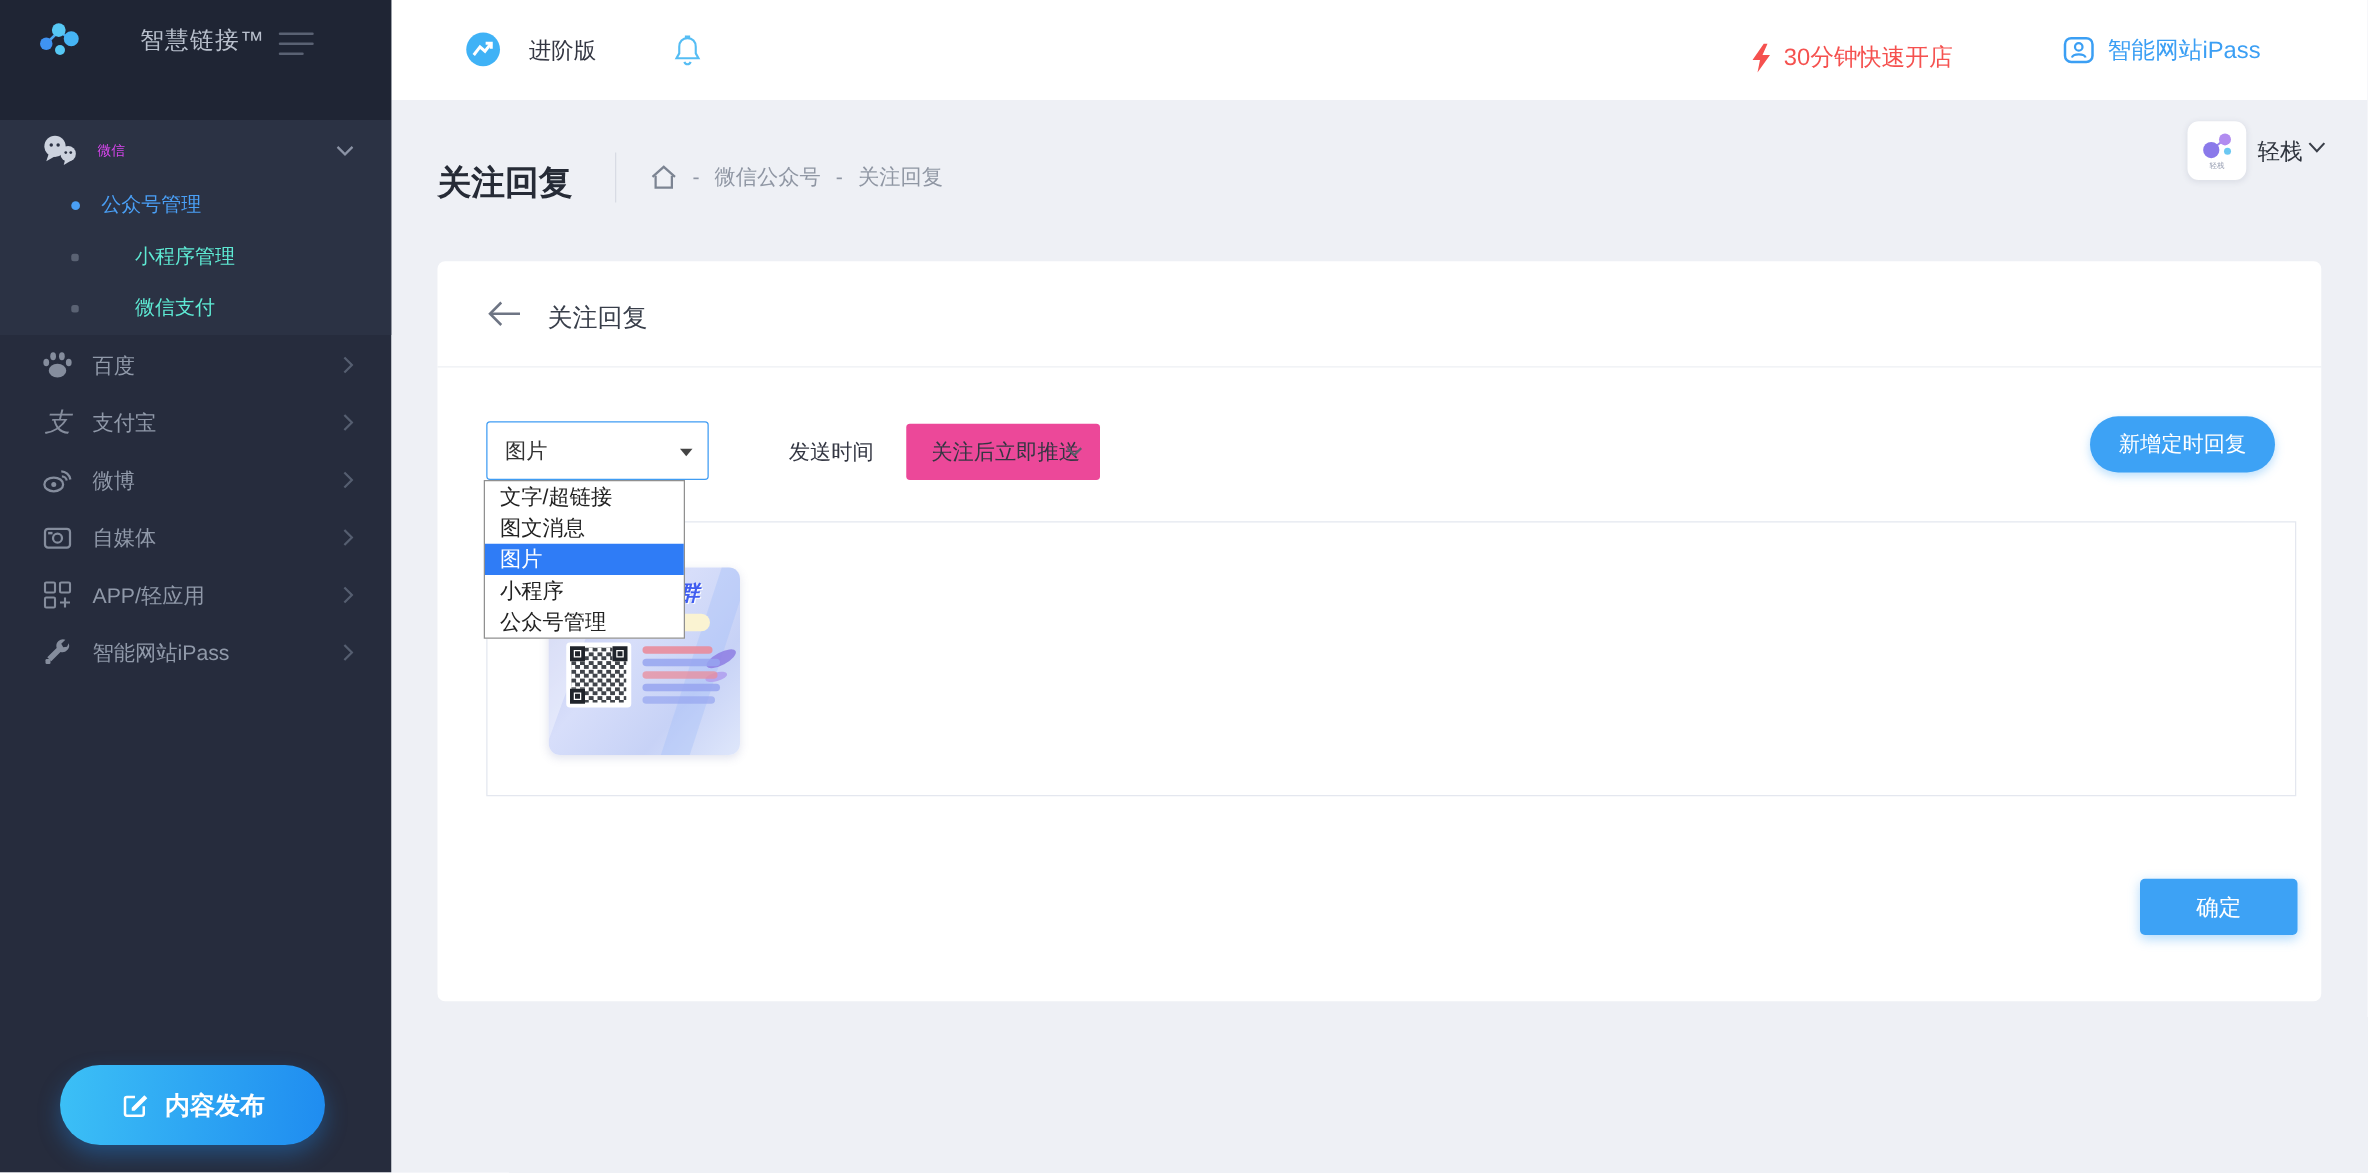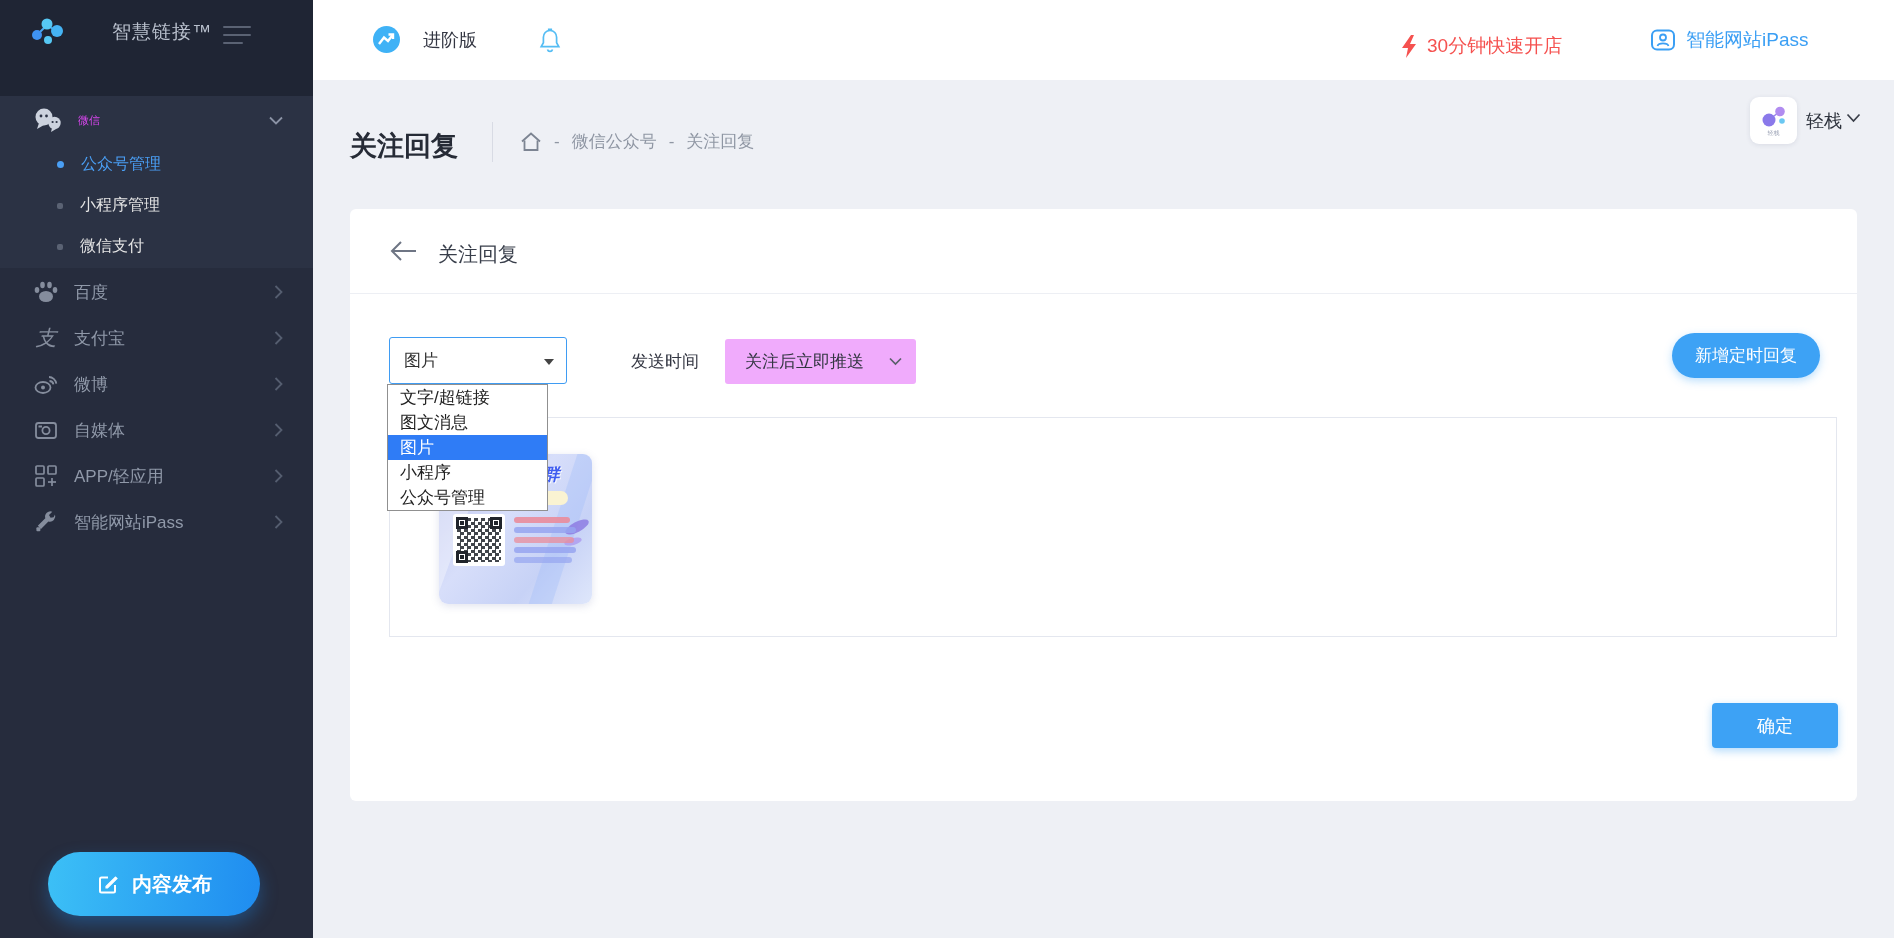--- a/index.html
+++ b/index.html
@@ -16,21 +16,21 @@
   .hamburger i { display:block; height:2px; background:#5a6273; border-radius:1px; }
   .hamburger i:nth-child(3){ width:70%; }
 
   .wechat-band { position:absolute; left:0; top:96px; width:313px; height:172px; background:#2b3244; }
   .side-parent { position:absolute; left:0; top:0; width:100%; height:48px; display:flex; align-items:center; padding-left:33px; cursor:pointer; }
   .side-parent .lbl { color:#d946ef; font-size:11px; margin-left:15px; }
   .side-sub { position:absolute; left:0; width:100%; height:41px; display:flex; align-items:center; padding-left:57px; cursor:pointer; font-size:16px; }
   .side-sub .bullet { width:6px; height:6px; border-radius:50%; background:#5a6273; margin-right:17px; flex:0 0 auto; }
   .side-sub.active { color:#4a9ff5; }
   .side-sub.active .bullet { background:#4a9ff5; width:7px; height:7px; }
-  .side-sub.dim { color:#e5e5e5; }
+  .side-sub.dim { color:#5eead4;gap:28px; }
   .side-sub.dim .bullet { border-radius:2px; }
 
   .side-item { position:absolute; left:0; width:100%; height:46px; display:flex; align-items:center; padding-left:33px; cursor:pointer; }
   .side-item .lbl { color:#9099a9; font-size:17px; margin-left:15px; }
   .side-item .chev, .side-parent .chev { position:absolute; right:30px; }
 
   .publish-btn { position:absolute; left:48px; top:852px; width:212px; height:64px; border-radius:32px;
     background:linear-gradient(95deg,#3cc0f6,#1f8cf0); display:flex; align-items:center; justify-content:center;
     box-shadow:0 8px 18px rgba(31,140,240,.35); cursor:pointer; }
   .publish-btn span { color:#fff; font-size:20px; font-weight:700; margin-left:12px; }
@@ -60,21 +60,21 @@
   .card { position:absolute; left:350px; top:209px; width:1507px; height:592px; background:#fff; border-radius:6px; }
   .back-arrow { position:absolute; left:38px; top:31px; cursor:pointer; }
   .panel-title { position:absolute; left:88px; top:32px; font-size:20px; color:#383e4a; font-weight:500; }
   .card-div { position:absolute; left:0; top:84px; width:100%; height:1px; background:#edeff4; }
 
   .type-select { position:absolute; left:39px; top:128px; width:178px; height:47px; border:1px solid #3f9cf3; border-radius:3px;
     background:#fff; display:flex; align-items:center; padding-left:14px; font-size:17px; color:#333; cursor:pointer; }
   .type-select .caret { position:absolute; right:12px; top:21px; width:0; height:0; border-left:5px solid transparent; border-right:5px solid transparent; border-top:6px solid #444; }
 
   .send-label { position:absolute; left:281px; top:141px; font-size:17px; color:#333642; }
-  .time-select { position:absolute; left:375px; top:130px; width:191px; height:45px; background:#f0abfc; border-radius:3px;
+  .time-select { position:absolute; left:375px; top:130px; width:155px; height:45px; background:#ec4899; border-radius:3px;
     display:flex; align-items:center; padding-left:20px; font-size:17px; color:#333642; cursor:pointer; }
   .time-select .chev { position:absolute; right:14px; }
 
   .add-btn { position:absolute; left:1322px; top:124px; width:148px; height:45px; border-radius:23px; background:#3da2f5;
     color:#fff; font-size:17px; display:flex; align-items:center; justify-content:center; cursor:pointer;
     box-shadow:0 3px 8px rgba(61,162,245,.35); }
 
   .content-box { position:absolute; left:39px; top:208px; width:1448px; height:220px; border:1px solid #e4e7ef; background:#fff; }
 
   .confirm-btn { position:absolute; left:1362px; top:494px; width:126px; height:45px; border-radius:4px; background:#3da2f5;

